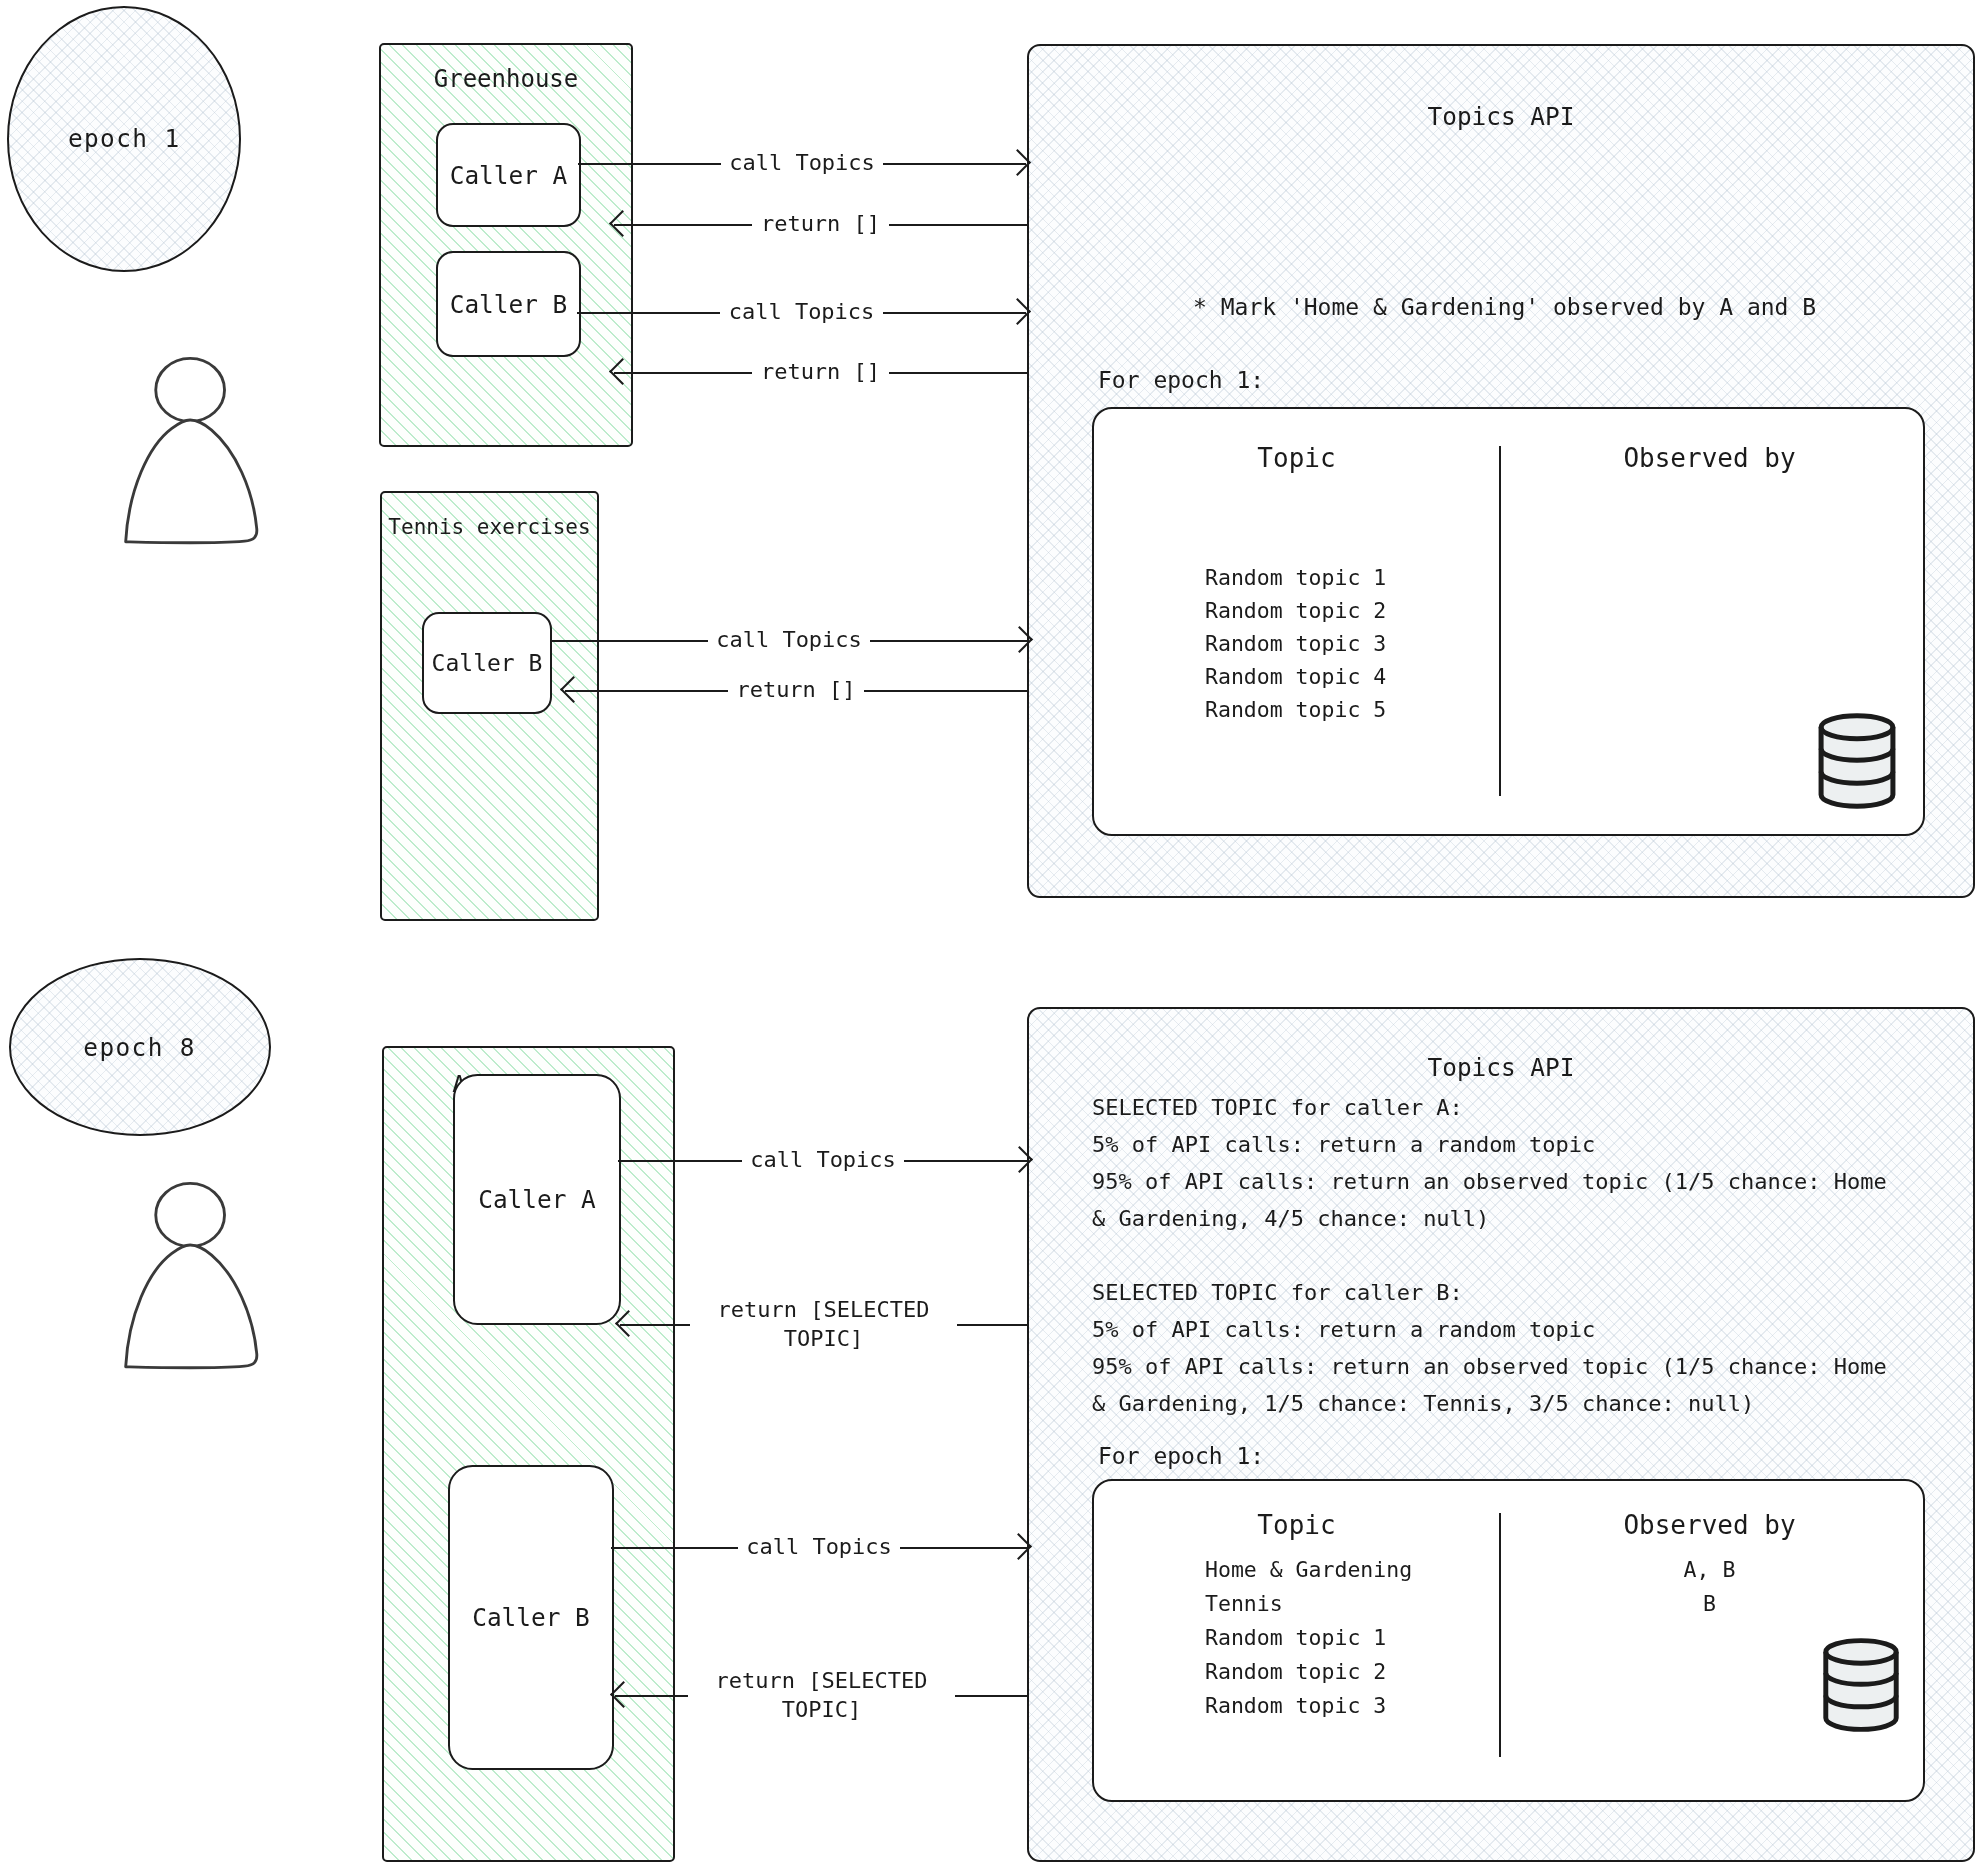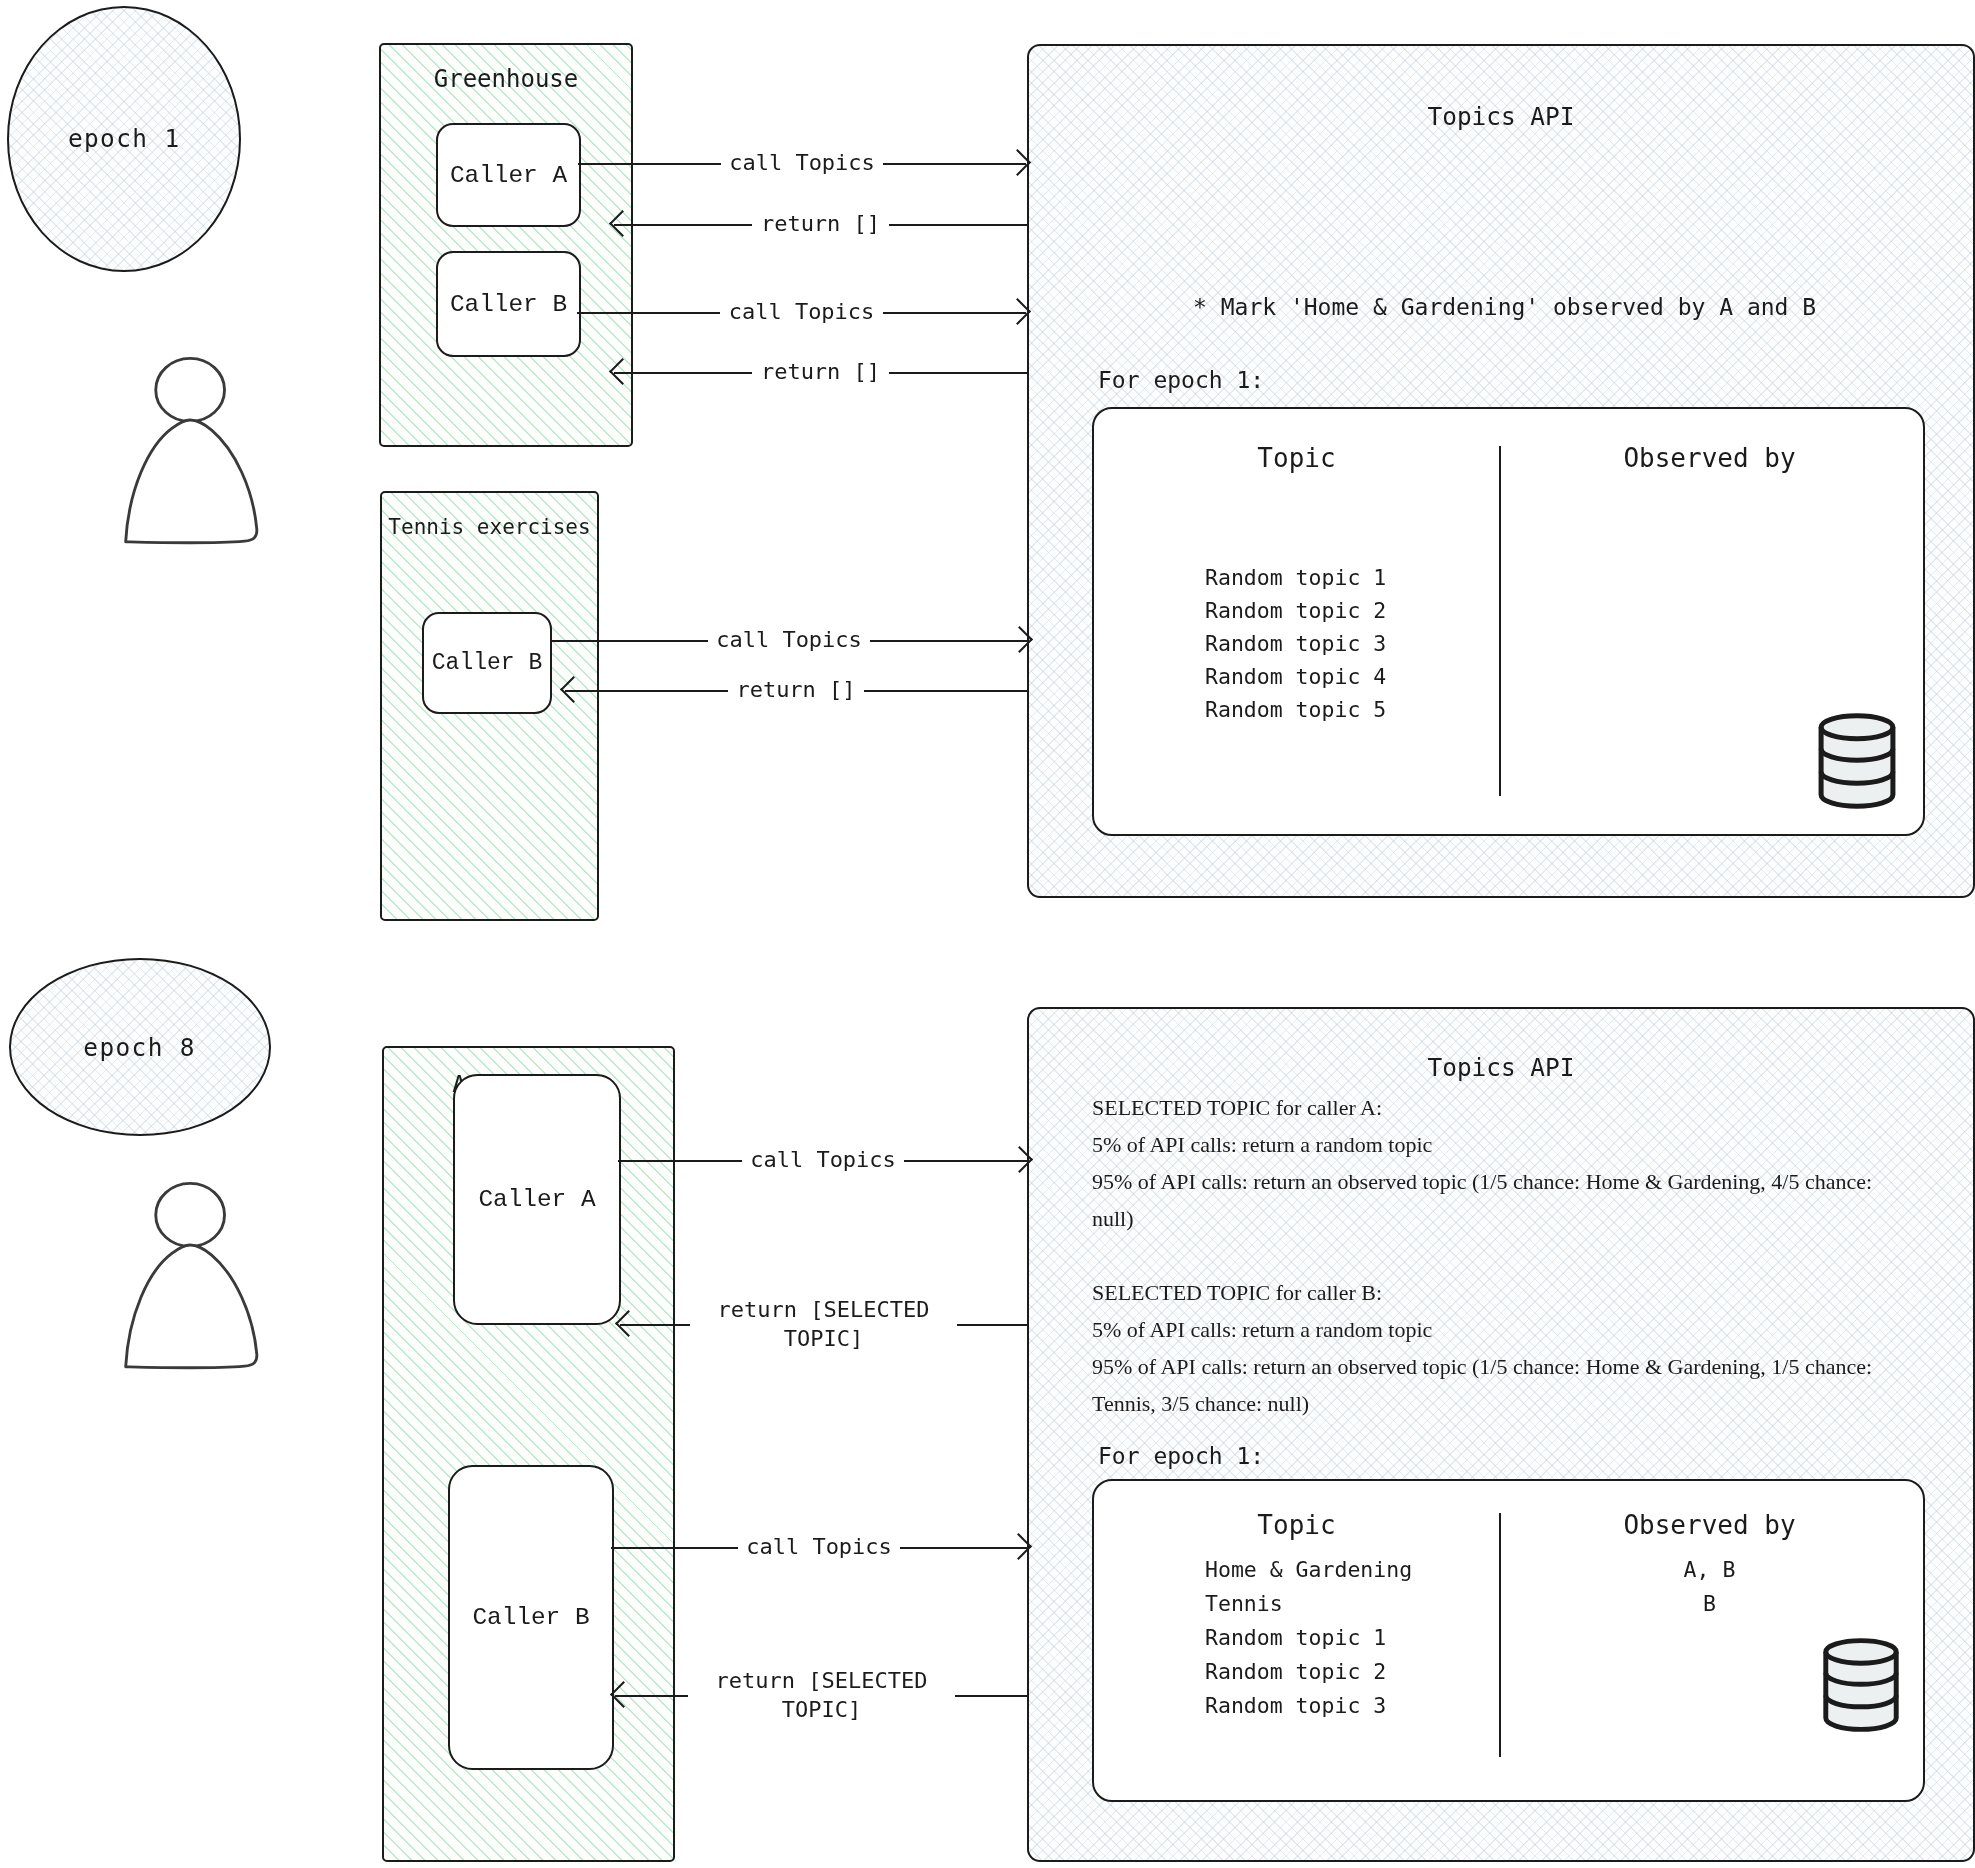--- a/index.html
+++ b/index.html
@@ -17,33 +17,33 @@
     background-color:#fcfdfe;
     background-image:
       repeating-linear-gradient(45deg, rgba(176,192,207,.30) 0 1.2px, transparent 1.2px 8px),
       repeating-linear-gradient(-45deg, rgba(176,192,207,.30) 0 1.2px, transparent 1.2px 8px);
   }
   
   .ellipse{border:2.5px solid #1b1b1b;border-radius:50%;display:flex;align-items:center;justify-content:center;}
   .bubble-label{font-size:24.4px;letter-spacing:1.4px;}
   .green-box{border:2.5px solid #1b1b1b;border-radius:5px;}
   .gray-box{border:2.5px solid #1b1b1b;border-radius:13px;}
-  .white-box{background:#ffffff;border:2.2px solid #1b1b1b;border-radius:17px;display:flex;align-items:center;justify-content:center;font-family:Liberation Mono, monospace;}
+  .white-box{background:#ffffff;border:2.2px solid #1b1b1b;border-radius:17px;display:flex;align-items:center;justify-content:center;}
   .caller-label{font-size:24.4px;}
   .box-title{position:absolute;left:0;right:0;text-align:center;font-size:21.5px;}
   
   .api-title{position:absolute;left:0;right:0;text-align:center;font-size:24.4px;}
   .notes{position:absolute;font-size:23px;line-height:39px;white-space:pre;}
   .epoch-label{position:absolute;font-size:23px;}
   .table-box{position:absolute;background:#fff;border:2.2px solid #1b1b1b;border-radius:20px;}
   .tbl-head{position:absolute;font-size:26px;text-align:center;}
   .tbl-divider{position:absolute;width:2.2px;background:#1b1b1b;}
   .tbl-col{position:absolute;font-size:21.5px;line-height:33px;}
   .tbl-col.centered{text-align:center;}
-  .rules{position:absolute;font-size:22px;line-height:37px;width:821px;font-family:Liberation Serif, serif;}
+  .rules{position:absolute;font-size:22px;line-height:37px;width:821px;}
   .rules .rule{min-height:37px;}
   
   .arrow{position:absolute;display:flex;align-items:center;height:29px;}
   .arrow .seg{flex:1;border-top:2.2px solid #1b1b1b;height:0;}
   .arrow .lbl{font-size:22px;padding:0 8.6px;text-align:center;line-height:1.3;}
   .arrow.two{height:93px;}
   .arrow.two .lbl{width:258px;padding:0 4.3px;}
   .arrow .head{position:absolute;width:17px;height:17px;top:50%;}
   .arrow.right .head{right:-1.4px;border-top:2.5px solid #1b1b1b;border-right:2.5px solid #1b1b1b;transform:translateY(-58%) rotate(45deg);}
   .arrow.left .head{left:-1.4px;border-top:2.5px solid #1b1b1b;border-right:2.5px solid #1b1b1b;transform:translateY(-58%) rotate(-135deg);}

